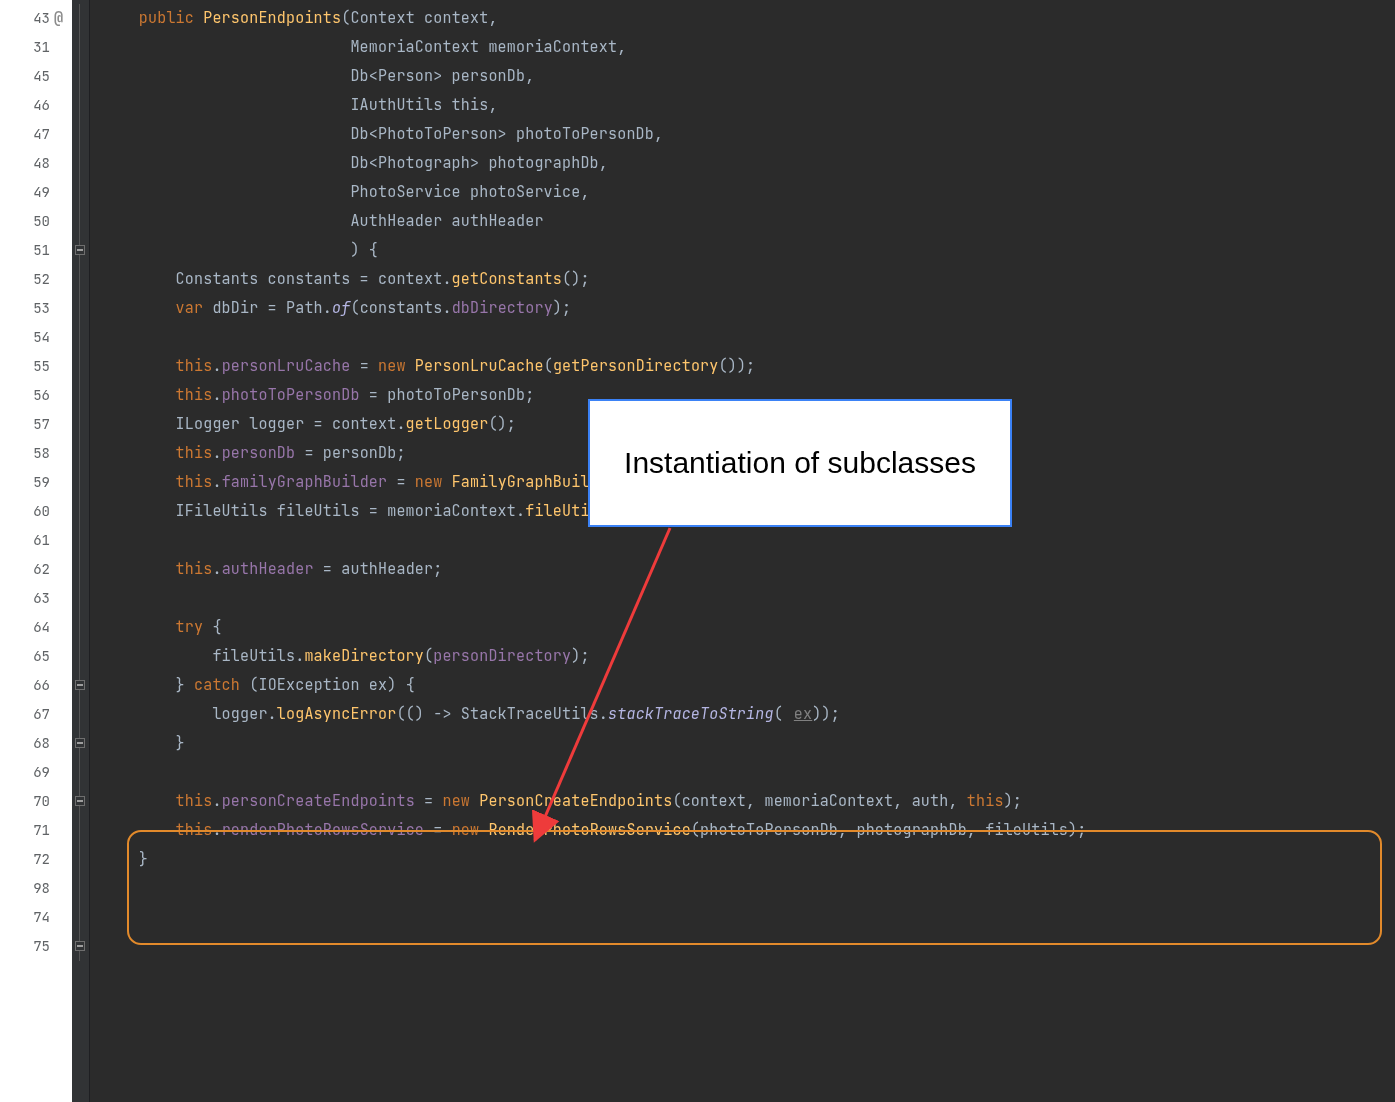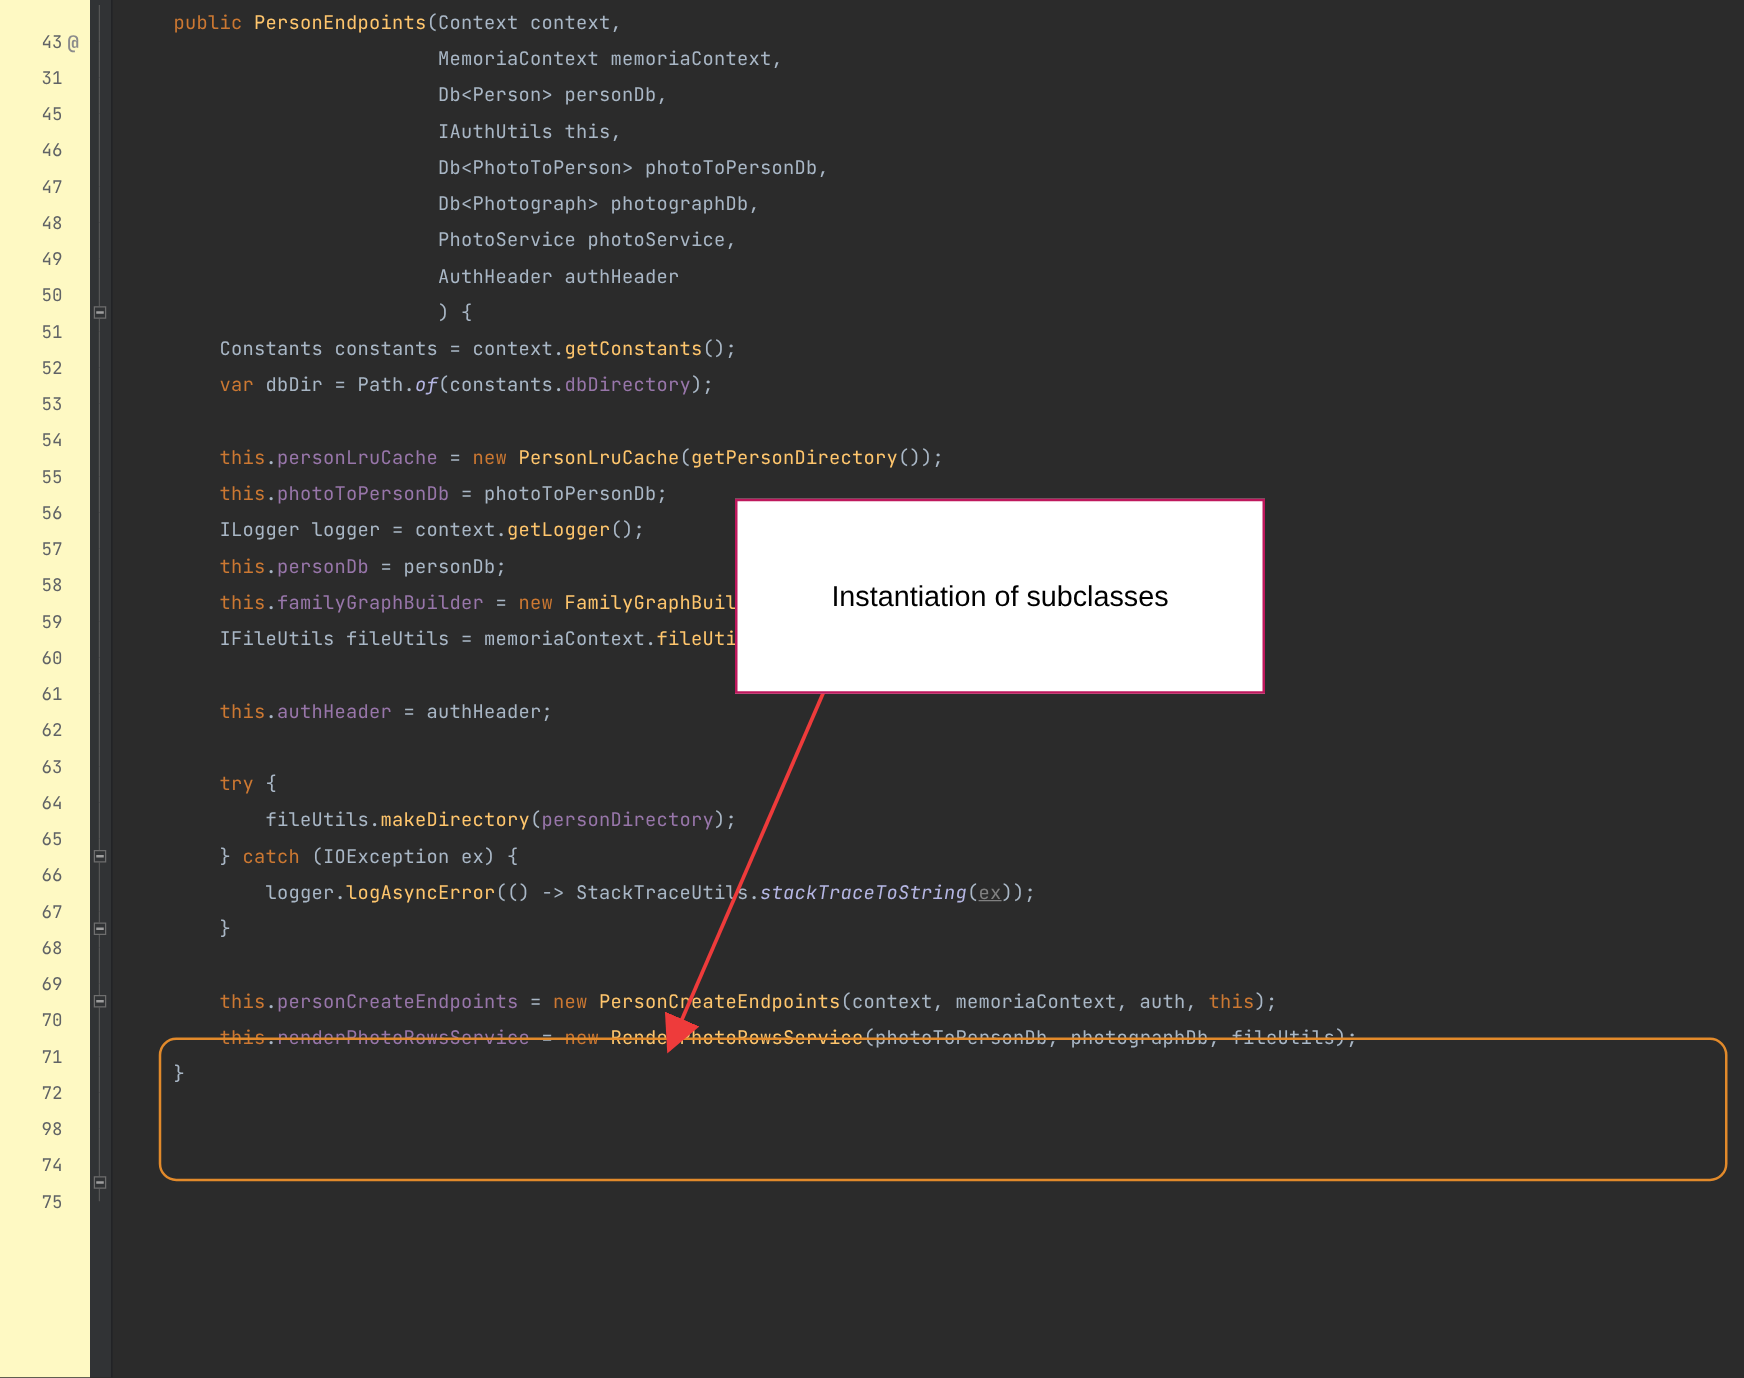--- a/index.html
+++ b/index.html
@@ -11,24 +11,24 @@
     font-size: 15px;
     overflow: hidden;
     position: relative;
   }
   .editor {
     display: flex;
     height: 100%;
   }
   .gutter {
     width: 72px;
-    background: #fef9c3;
+    background: #ffffff;
     color: #606366;
     text-align: right;
-    padding-top: 20px;
+    padding-top: 4px;
     user-select: none;
     font-size: 14px;
   }
   .gutter-line {
     height: 29px;
     line-height: 29px;
     padding-right: 22px;
     position: relative;
   }
   .gutter-mark {
@@ -89,36 +89,36 @@
     white-space: pre;
     letter-spacing: 0.2px;
   }
   .kw    { color: #cc7832; }
   .field { color: #9876aa; }
   .call  { color: #ffc66d; }
   .str   { color: #6a8759; }
   .static{ color: #b5b6e3; font-style: italic; }
   .dim   { color: #808080; }
   .this  { color: #cc7832; }
-  .underline { text-decoration: underline; text-decoration-color: #808080; }
+  .underline { text-decoration: underline; text-decoration-color: #808080; margin-left: 11px; }
 
   .annotation-box {
     position: absolute;
     left: 588px;
     top: 399px;
     width: 424px;
-    height: 156px;
+    height: 128px;
     background: #ffffff;
-    border: 2px solid #be185d;
+    border: 2px solid #3b82f6;
     display: flex;
     align-items: center;
     justify-content: center;
     color: #000;
     font-family: Arial, Helvetica, sans-serif;
-    font-size: 23px;
+    font-size: 30px;
     z-index: 10;
   }
 
   .highlight-box {
     position: absolute;
     left: 127px;
     top: 830px;
     width: 1255px;
     height: 115px;
     border: 2px solid #e28a2b;

